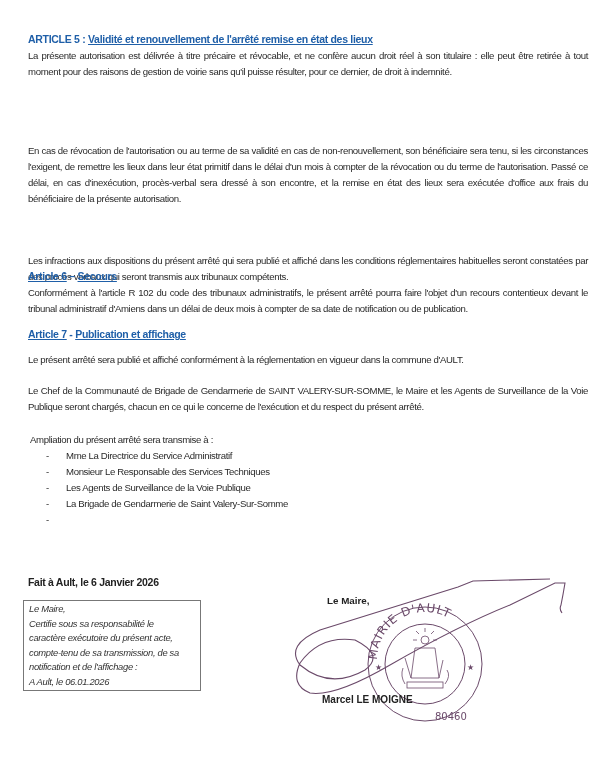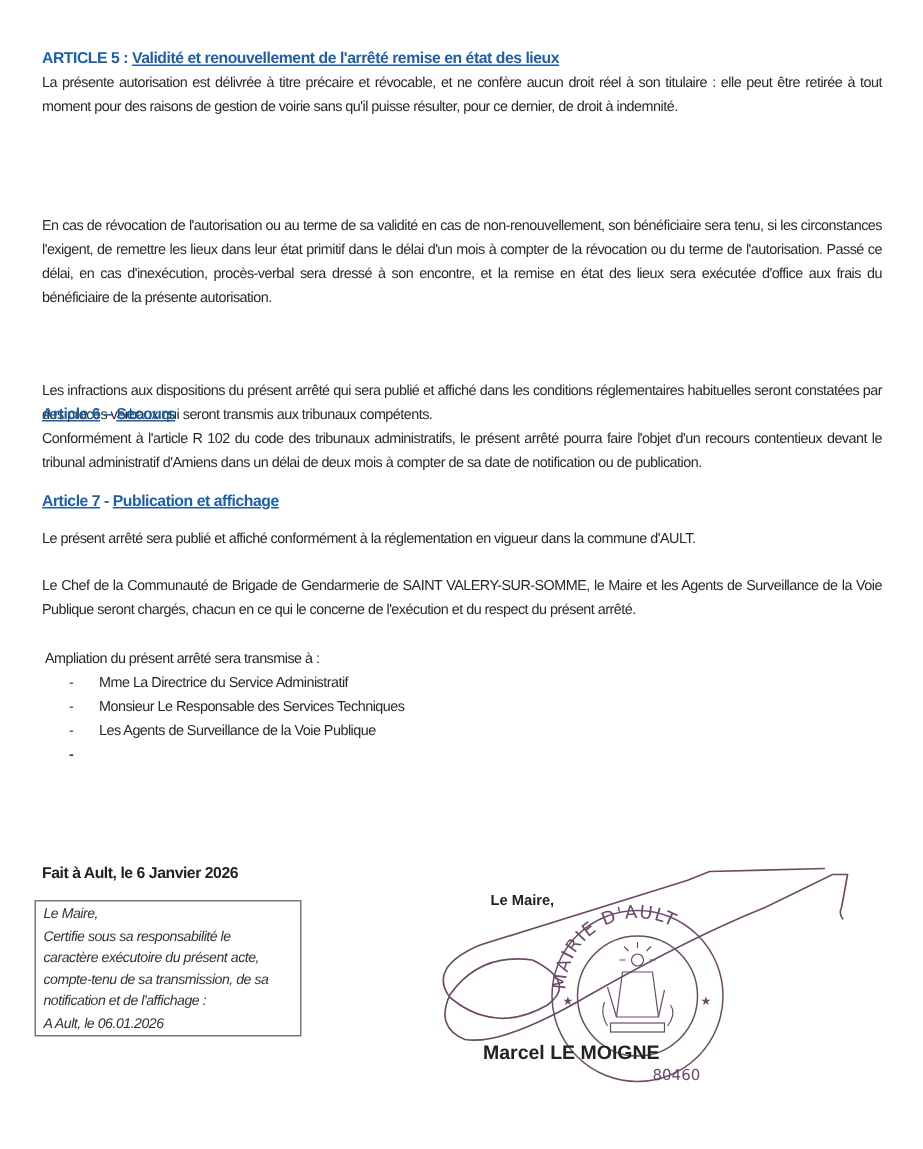--- a/index.html
+++ b/index.html
@@ -11,21 +11,21 @@
   .heading { position: absolute; left: 28px; font-size: 10.5px; font-weight: bold; color: #1f5fa8; letter-spacing: -0.3px; }
   .heading .u { text-decoration: underline; }
   .ampl-list { position: absolute; left: 46px; margin: 0; padding: 0; list-style: none; font-size: 9.6px; line-height: 16px; letter-spacing: -0.35px; }
   .ampl-list li { position: relative; padding-left: 20px; }
   .ampl-list li .dash { position: absolute; left: 0; top: 0; }
   .fait { position: absolute; left: 28px; top: 576px; font-size: 10.5px; font-weight: bold; color: #222; letter-spacing: -0.3px; }
   .cert-box { position: absolute; left: 23px; top: 600px; width: 178px; height: 91px; border: 1px solid #777; box-sizing: border-box;
               padding: 1px 5px; font-style: italic; font-size: 9.4px; line-height: 14.6px; color: #333; letter-spacing: -0.3px; }
   .cert-box div { white-space: nowrap; }
   .sig-title { position: absolute; left: 327px; top: 595px; font-size: 9.8px; font-weight: bold; color: #222; }
-  .sig-name { position: absolute; left: 322px; top: 694px; font-size: 13px; font-weight: bold; color: #222; }
+  .sig-name { position: absolute; left: 322px; top: 694px; font-size: 10px; font-weight: bold; color: #222; }
   .stamp { position: absolute; left: 355px; top: 598px; width: 140px; height: 130px; }
   .scribble { position: absolute; left: 280px; top: 575px; width: 335px; height: 140px; }
 </style>
 </head>
 <body>
 
 <div class="page">
 
   <div class="heading" style="top:33px;">
     <span>ARTICLE 5 : </span><span class="u">Validité et renouvellement de l'arrêté remise en état des lieux</span>
@@ -43,21 +43,21 @@
     <span class="u">Article  7</span><span> - </span><span class="u">Publication et affichage</span>
   </div>
   <div class="txt" style="top:352px;">Le présent arrêté sera publié et affiché conformément à la réglementation en vigueur dans la commune d'AULT.</div>
   <div class="txt" style="top:383px;">Le Chef de la Communauté de Brigade de Gendarmerie de SAINT VALERY-SUR-SOMME, le Maire et les Agents de Surveillance de la Voie Publique seront chargés, chacun en ce qui le concerne de l'exécution et du respect du présent arrêté.</div>
 
   <div class="txt" style="top:432px;left:30px;">Ampliation du présent arrêté sera transmise à :</div>
   <ul class="ampl-list" style="top:448px;">
     <li><span class="dash">-</span><span>Mme La Directrice du Service Administratif</span></li>
     <li><span class="dash">-</span><span>Monsieur Le Responsable des Services Techniques</span></li>
     <li><span class="dash">-</span><span>Les Agents de Surveillance de la Voie Publique</span></li>
-    <li><span class="dash">-</span></li>
+    <li><span class="dash">-</span><span>La Brigade de Gendarmerie de Saint Valery-Sur-Somme</span></li>
     <li><span class="dash">-</span></li>
   </ul>
 
   <div class="fait">Fait à Ault, le 6 Janvier 2026</div>
 
   <div class="cert-box">
     <div>Le Maire,</div>
     <div>Certifie sous sa responsabilité le</div>
     <div>caractère exécutoire du présent acte,</div>
     <div>compte-tenu de sa transmission, de sa</div>

